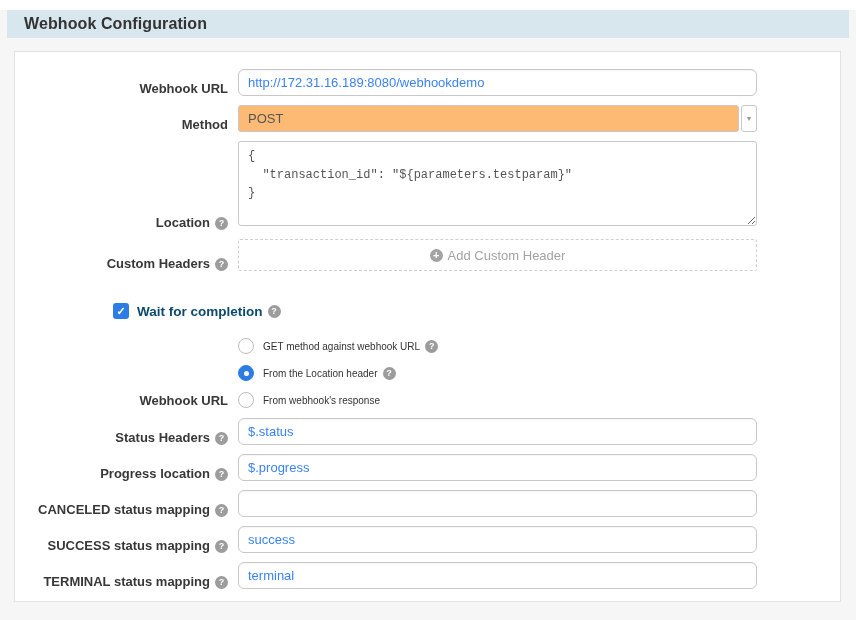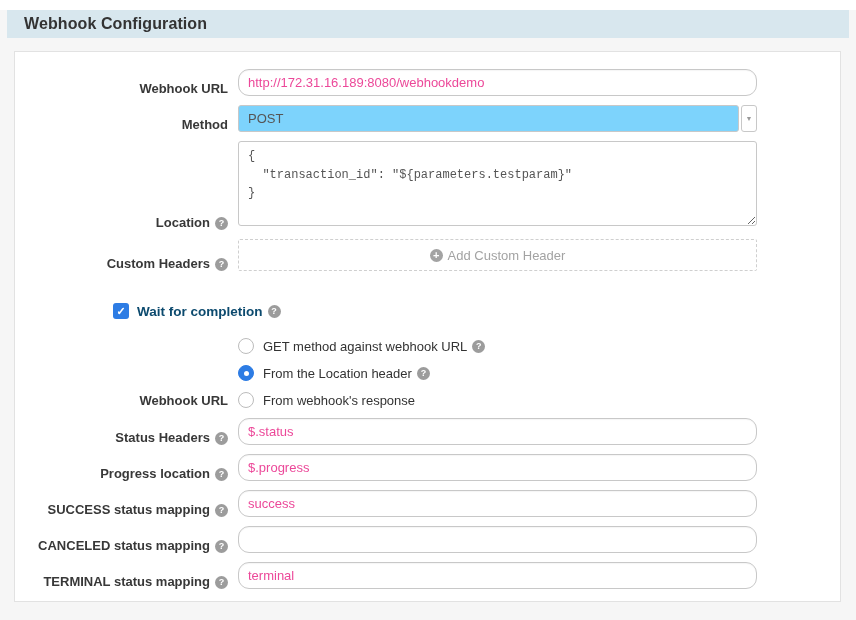--- a/index.html
+++ b/index.html
@@ -28,29 +28,29 @@
     white-space:nowrap;
   }
   .field { width:519px; margin-left:10px; }
   .help {
     display:inline-block; width:13px; height:13px; border-radius:50%;
     background:#9c9c9c; color:#fff; font-size:9px; font-weight:bold;
     text-align:center; line-height:13px; margin-left:5px; vertical-align:1px;
     cursor:default;
   }
   input.text {
-    width:100%; height:27px; border:1px solid #c8c8c8; border-radius:11px;
+    width:100%; height:27px; border:1px solid #c8c8c8; border-radius:6px;
     padding:4px 9px; font-family:"Liberation Sans", sans-serif;
-    font-size:13px; color:#ec4899; background:#fff;
+    font-size:13px; color:#3b82f6; background:#fff;
     box-shadow:inset 0 1px 1px rgba(0,0,0,.04); outline:none;
   }
   .select-wrap { display:flex; }
   .select-main {
     flex:1; height:27px; border:1px solid #c8c8c8; border-radius:3px;
-    padding:0 9px; font-size:13px; color:#555; background:#7dd3fc;
+    padding:0 9px; font-size:13px; color:#555; background:#fdba74;
     display:flex; align-items:center;
   }
   .select-caret {
     width:16px; height:27px; margin-left:2px;
     border:1px solid #c8c8c8; border-radius:3px; background:#fff;
     display:flex; align-items:center; justify-content:center;
     color:#999; font-size:7px; cursor:pointer;
   }
   textarea.payload {
     width:100%; height:85px; border:1px solid #c8c8c8; border-radius:3px;
@@ -83,21 +83,21 @@
   .options { margin-left:10px; display:flex; flex-direction:column; gap:11px; }
   .option { display:flex; align-items:center; cursor:pointer; }
   .radio {
     width:16px; height:16px; border-radius:50%;
     border:1px solid #bcbcbc; background:#fff;
     display:flex; align-items:center; justify-content:center; flex-shrink:0;
   }
   .radio.selected { background:#2d7ce4; border-color:#2d7ce4; }
   .radio .dot { width:5px; height:5px; border-radius:50%; background:#fff; display:none; }
   .radio.selected .dot { display:block; }
-  .option-label { font-size:13px; color:#333; margin-left:9px; }
+  .option-label { font-size:10px; color:#333; margin-left:9px; }
   .mt10 { margin-top:10px; }
 </style>
 </head>
 <body>
 
 <div class="top-strip"></div>
 
 <div class="panel-header">
   <h1>Webhook Configuration</h1>
 </div>
@@ -185,38 +185,38 @@
     <div class="lbl">
       <span>Progress location</span><span class="help">?</span>
     </div>
     <div class="field">
       <input class="text" type="text" value="$.progress" style="">
     </div>
   </div>
 
   <div class="row">
     <div class="lbl">
+      <span>CANCELED status mapping</span><span class="help">?</span>
+    </div>
+    <div class="field">
+      <input class="text" type="text" value="" style="">
+    </div>
+  </div>
+
+  <div class="row">
+    <div class="lbl">
       <span>SUCCESS status mapping</span><span class="help">?</span>
     </div>
     <div class="field">
       <input class="text" type="text" value="success" style="">
     </div>
   </div>
 
   <div class="row">
     <div class="lbl">
-      <span>CANCELED status mapping</span><span class="help">?</span>
-    </div>
-    <div class="field">
-      <input class="text" type="text" value="" style="">
-    </div>
-  </div>
-
-  <div class="row">
-    <div class="lbl">
       <span>TERMINAL status mapping</span><span class="help">?</span>
     </div>
     <div class="field">
       <input class="text" type="text" value="terminal" style="">
     </div>
   </div>
 
 </div>
 
 </body></html>

